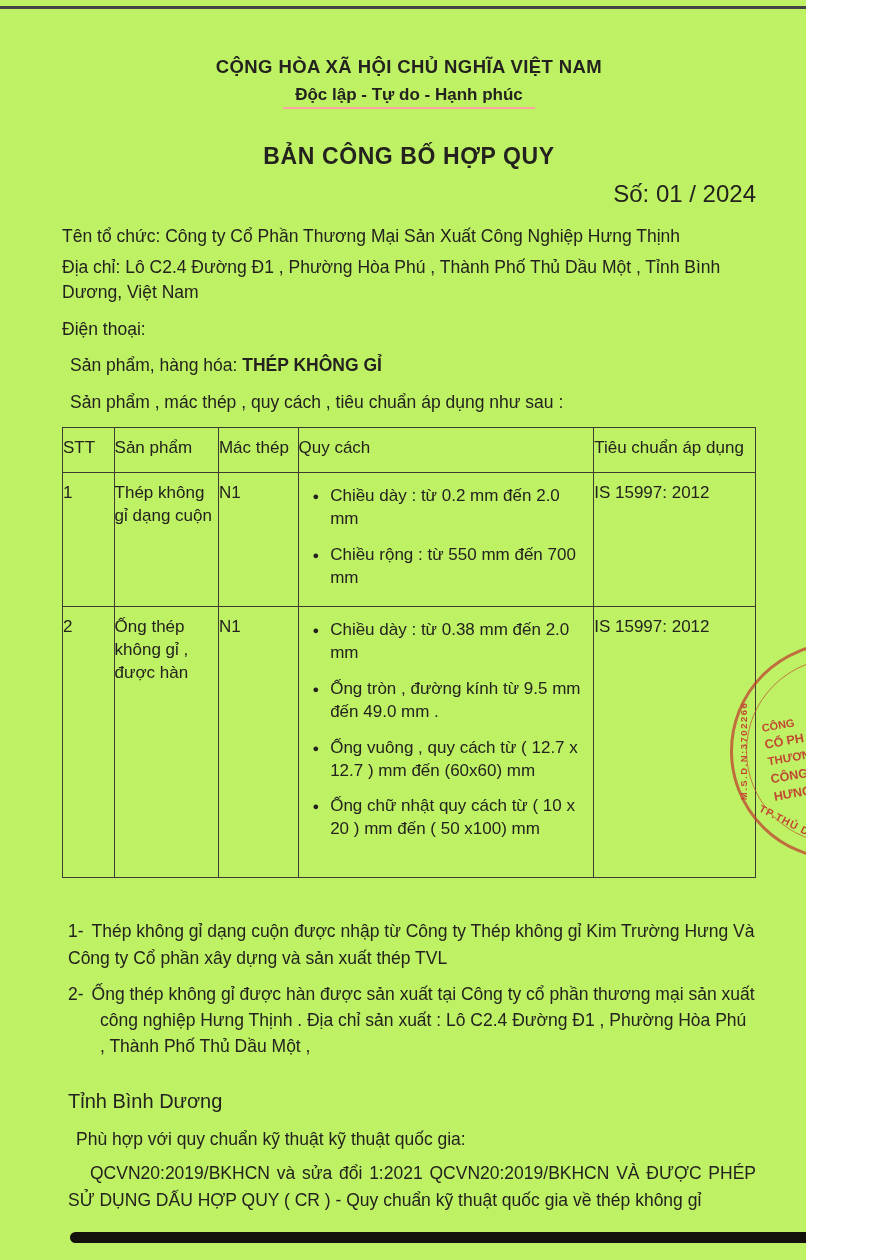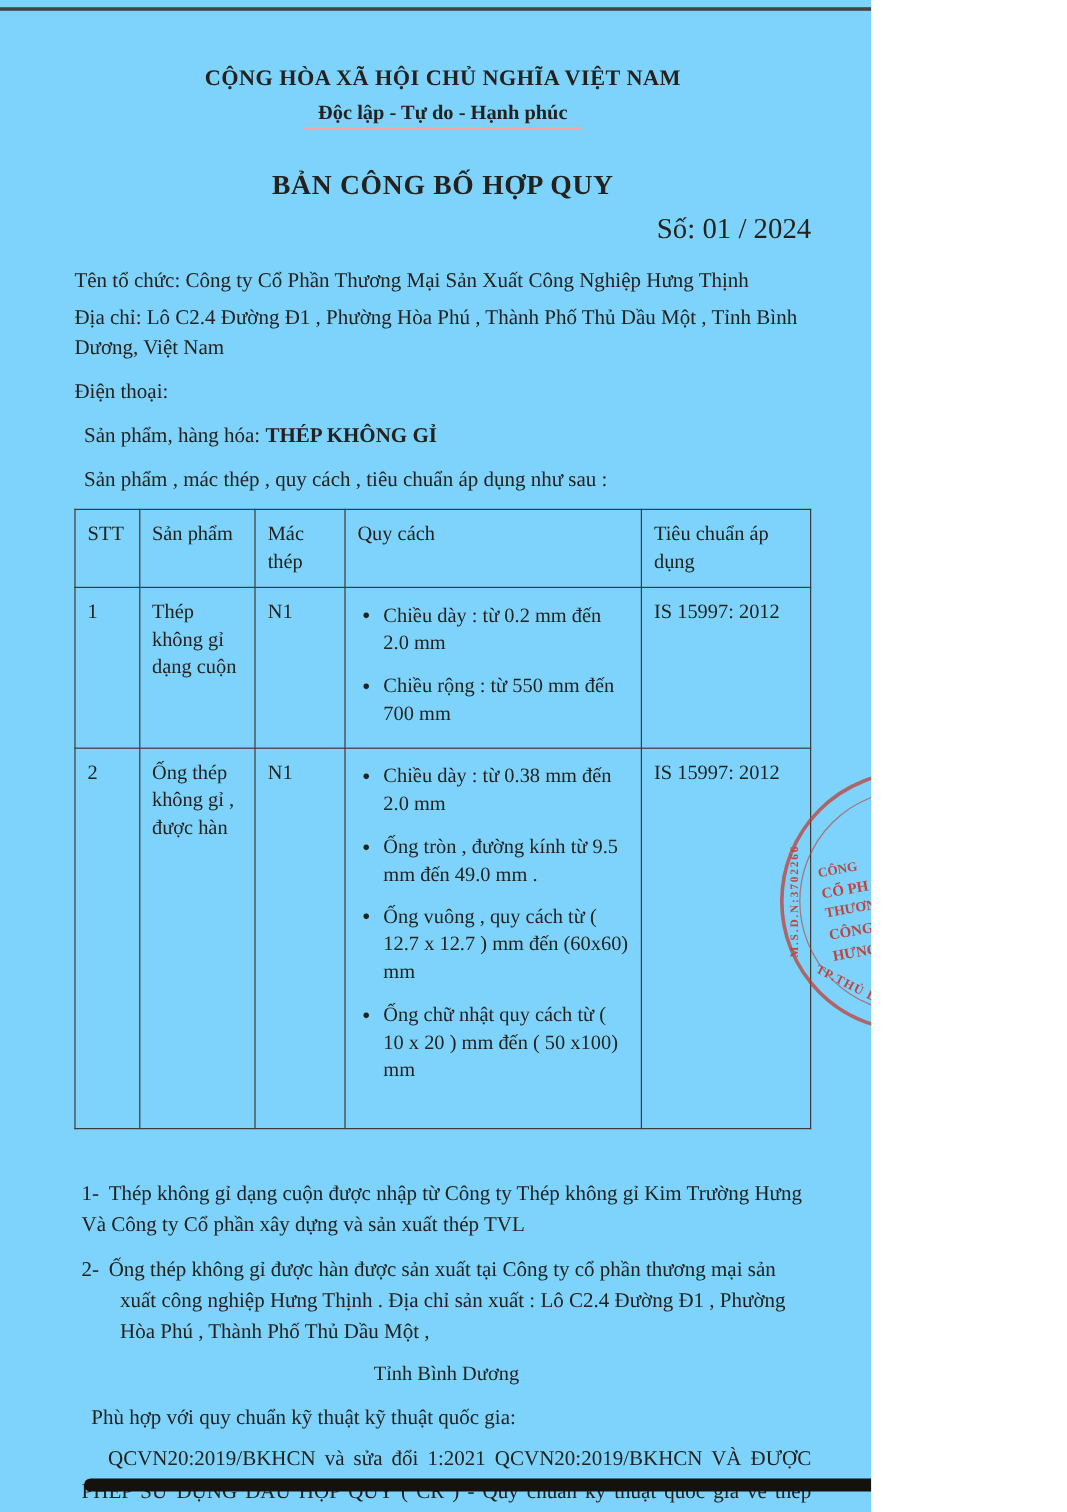--- a/index.html
+++ b/index.html
@@ -1,21 +1,21 @@
 <!DOCTYPE html>
 <html><head>
 <meta charset="utf-8">
 <style>
   html,body { margin:0; padding:0; background:#ffffff; }
   .page {
     position:relative;
-    width:726px; height:1260px;
-    background:#7dd3fc;
+    width:806px; height:1260px;
+    background:#bef264;
     overflow:hidden;
-    font-family:Liberation Serif, serif;
+    font-family:Liberation Sans, sans-serif;
     color:#24221e;
   }
   .scan-top { position:absolute; top:6px; left:0; right:0; height:3px; background:#454545; }
   .scan-bottom { position:absolute; top:1232px; left:70px; right:0; height:11px; background:#15120e; border-radius:6px 0 0 6px; }
 
   .content { position:absolute; left:62px; right:50px; top:56px; }
 
   .nat-header { text-align:center; }
   .country { font-weight:bold; font-size:18.5px; letter-spacing:.4px; }
   .motto {
@@ -30,39 +30,39 @@
   .indent { margin-left:8px; }
   .line strong { font-weight:bold; }
   .gap-top { margin-top:12px; }
 
   table.product-table {
     width:100%; border-collapse:collapse; margin-top:12px;
     font-size:17px; line-height:1.35;
   }
   .product-table th, .product-table td {
     border:1.5px solid #3e3a34;
-    padding:9px 10px;
+    padding:9px 0;
     vertical-align:top;
     text-align:left;
     font-weight:normal;
   }
   .product-table th { height:26px; }
   .c-center { text-align:center; }
   td.specs-cell { padding:12px 10px 14px 14px; }
   .spec-item { display:flex; gap:11px; margin-bottom:13px; }
   .spec-item:last-child { margin-bottom:2px; }
   .bullet { flex:0 0 auto; font-size:11px; line-height:1; margin-top:6px; }
   .spec-text { flex:1; }
   td.row-pad { padding-bottom:34px; }
 
   .notes { margin-top:40px; padding-left:6px; }
   .note { font-size:17.5px; line-height:1.5; margin:10px 0; }
   .note .prefix { margin-right:8px; }
   .note.hang { padding-left:32px; text-indent:-32px; }
-  .plain-line { font-size:17px; line-height:1.5; margin:10px 0 6px;text-align:center; }
+  .plain-line { font-size:20px; line-height:1.5; margin:26px 0 6px; }
   .conformity { font-size:17.5px; line-height:1.5; margin:10px 0 6px; margin-left:8px; }
   .regulation { font-size:17.5px; line-height:1.55; margin:8px 0 0; text-align:justify; text-indent:22px; }
 
   
   .stamp {
     position:absolute; top:642px; right:-142px;
     width:212px; height:212px;
     border:3px solid rgba(194,58,46,.78);
     border-radius:50%;
     color:#c23a2e;

